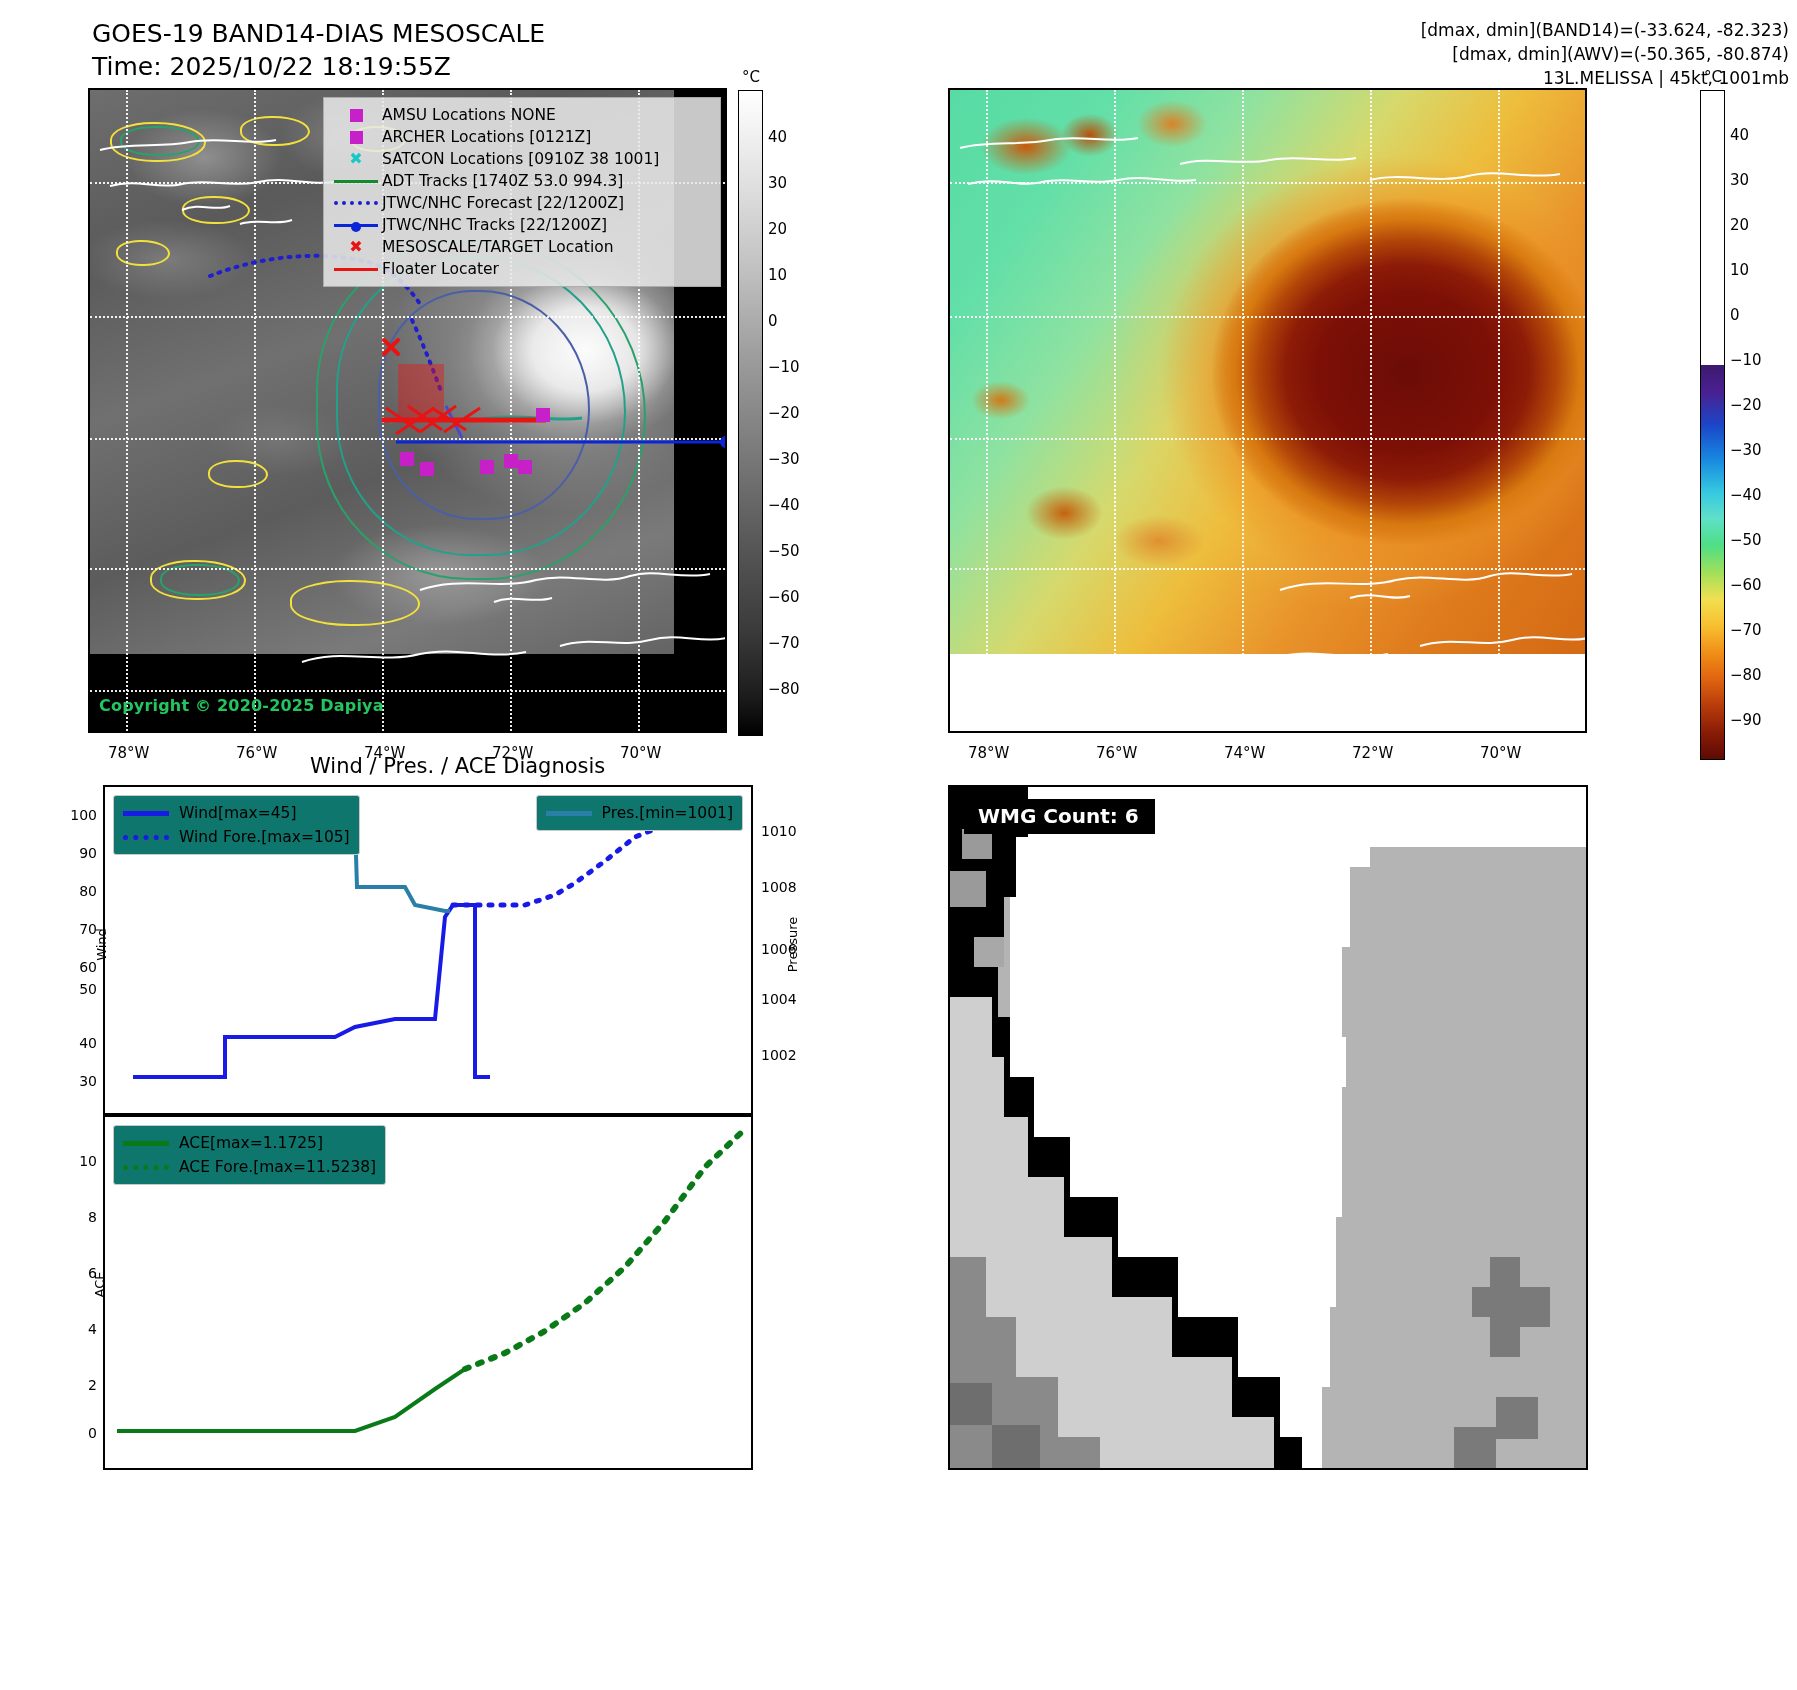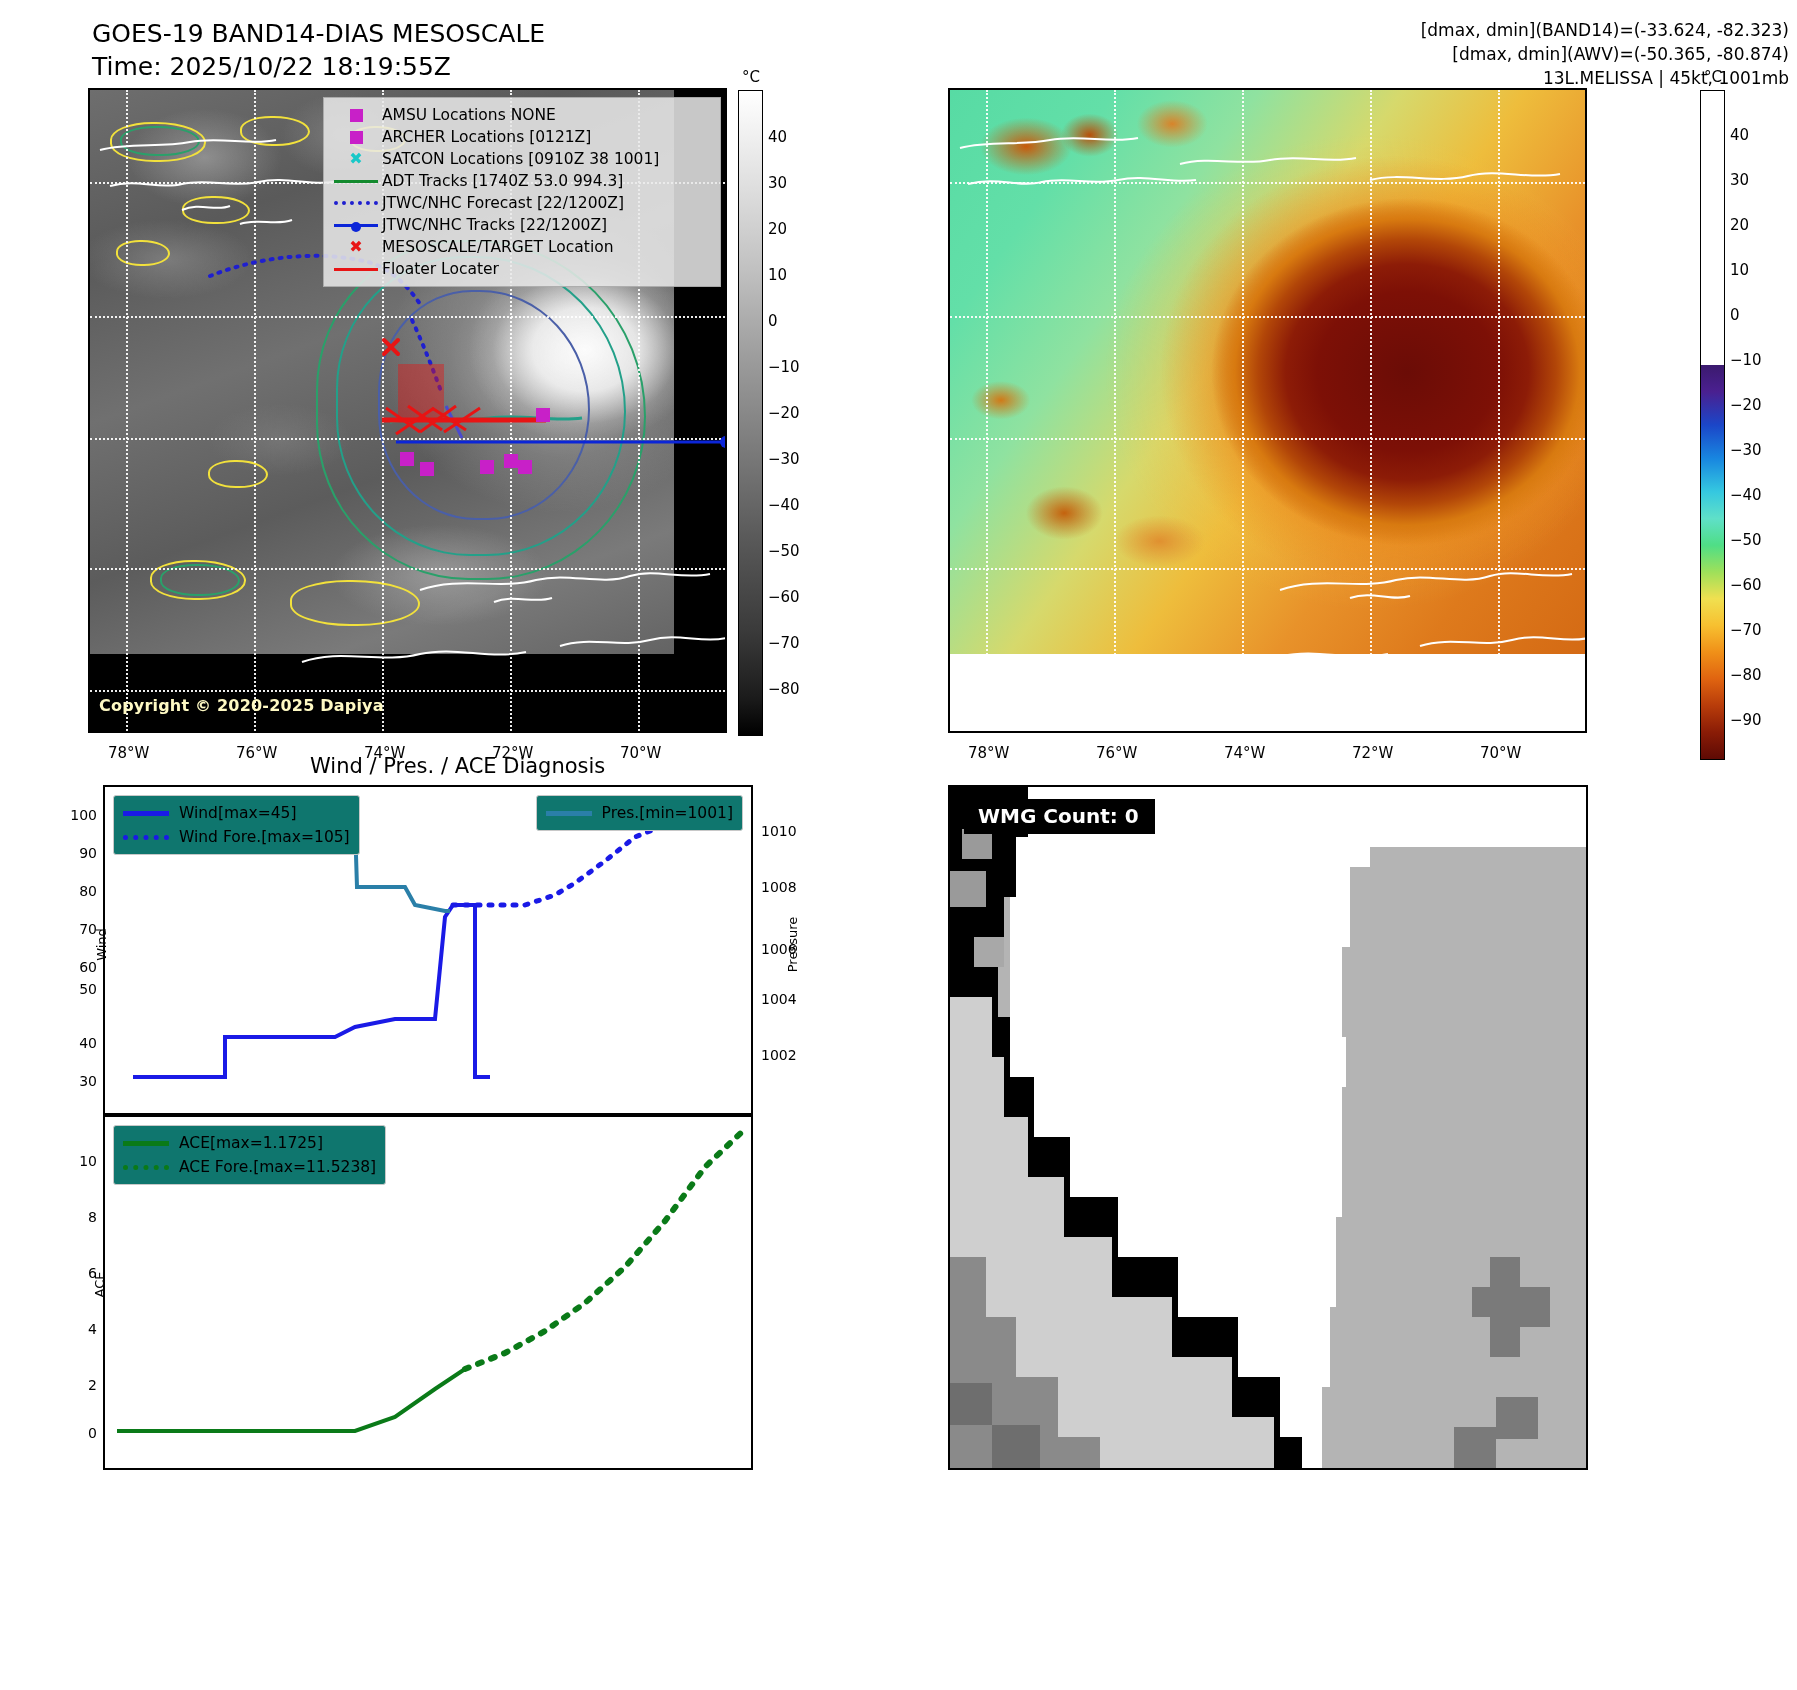--- a/index.html
+++ b/index.html
@@ -70,21 +70,21 @@
   .sq { width:13px; height:13px; background:#c820c8; display:block; }
   .xmark { font-size:16px; font-weight:700; line-height:1; }
   .lnseg { width:44px; height:0; border-top:3px solid #138a2e; }
   .lndot { width:44px; height:0; border-top:4px dotted #1f1fcf; }
   .lnpt { width:44px; height:0; border-top:3px solid #0b25d8; position:relative; }
   .lnpt::after { content:""; position:absolute; left:17px; top:-5px; width:10px; height:10px;
     background:#0b25d8; border-radius:50%; }
   .lnred { width:44px; height:0; border-top:3px solid #e81414; }
 
   #copyright {
-    position:absolute; left:9px; bottom:16px; color:#fef9c3;
+    position:absolute; left:9px; bottom:16px; color:#22c55e;
     font-size:16px; font-weight:bold; letter-spacing:.2px; white-space:nowrap;
   }
 
   
   #tr-panel { left:948px; top:88px; width:639px; height:645px; background:#fff; }
   #tr-img { position:absolute; inset:0; overflow:hidden; background:#ffffff; }
   .awv-bg {
     position:absolute; left:0; top:0; width:100%; height:88%;
     background:
       radial-gradient(ellipse 196px 174px at 72% 50%, #6b0c06 0%, #7d1006 46%, #8d1c07 62%, #b24608 76%, #d87a10 88%, rgba(0,0,0,0) 100%),
@@ -476,14 +476,14 @@
       <path fill="#7a7a7a" d="M546,610 H588 V652 H546 Z"></path>
       <rect x="504" y="640" width="42" height="41" fill="#7a7a7a"></rect>
 
       <rect x="12" y="42" width="30" height="30" fill="#9a9a9a"></rect>
       <rect x="0" y="84" width="36" height="36" fill="#9a9a9a"></rect>
       <rect x="24" y="150" width="30" height="30" fill="#a8a8a8"></rect>
 
       <rect x="420" y="0" width="216" height="60" fill="#ffffff"></rect>
     </svg>
   </div>
-  <div id="wmg-label">WMG Count: 0</div>
+  <div id="wmg-label">WMG Count: 6</div>
 </div>
 
 </body></html>

